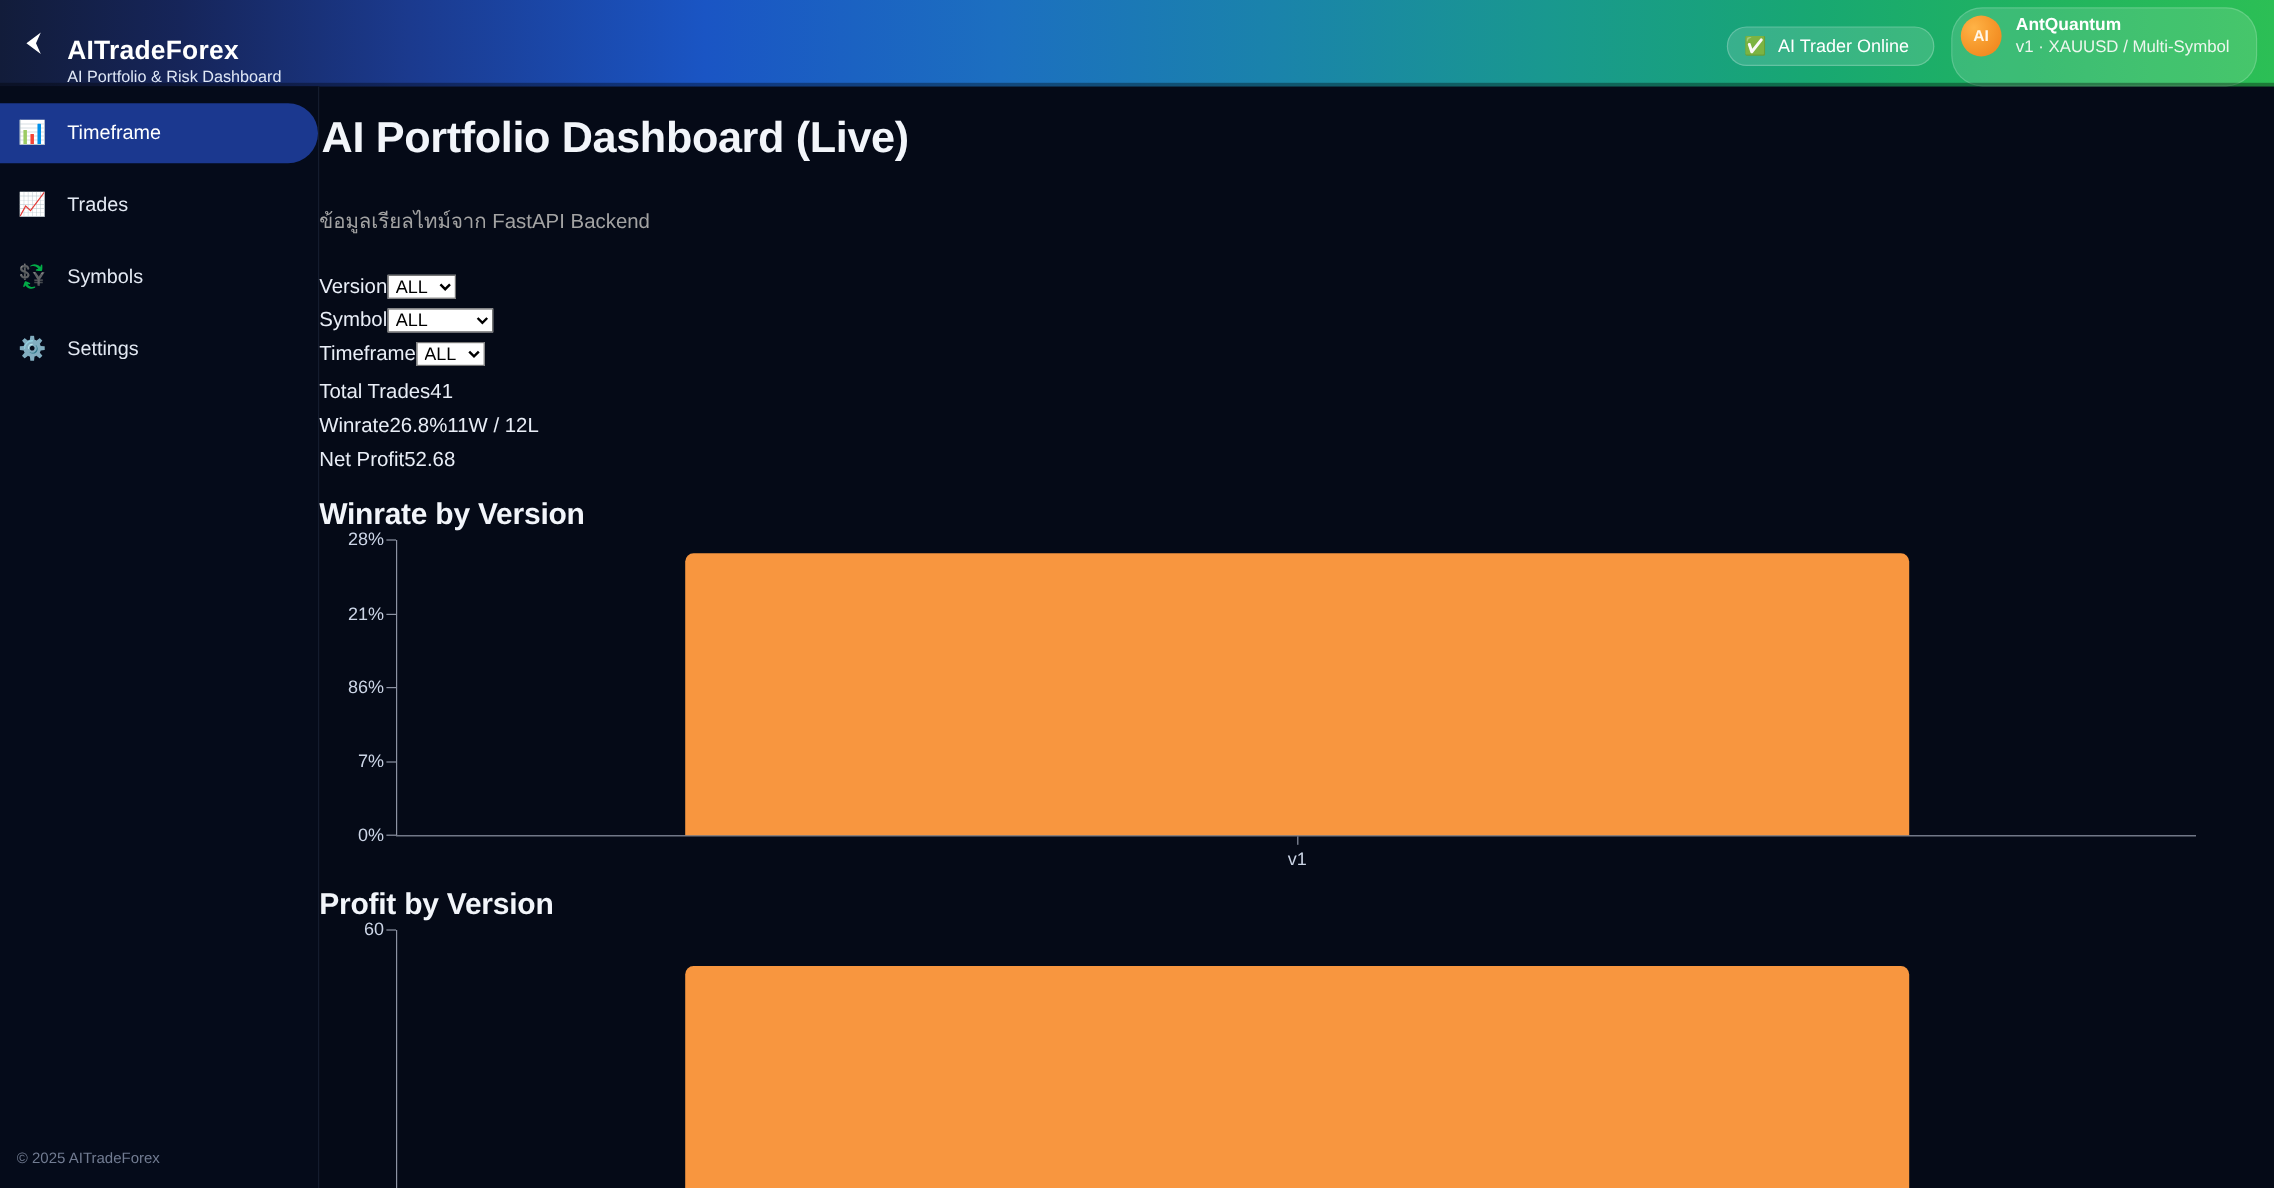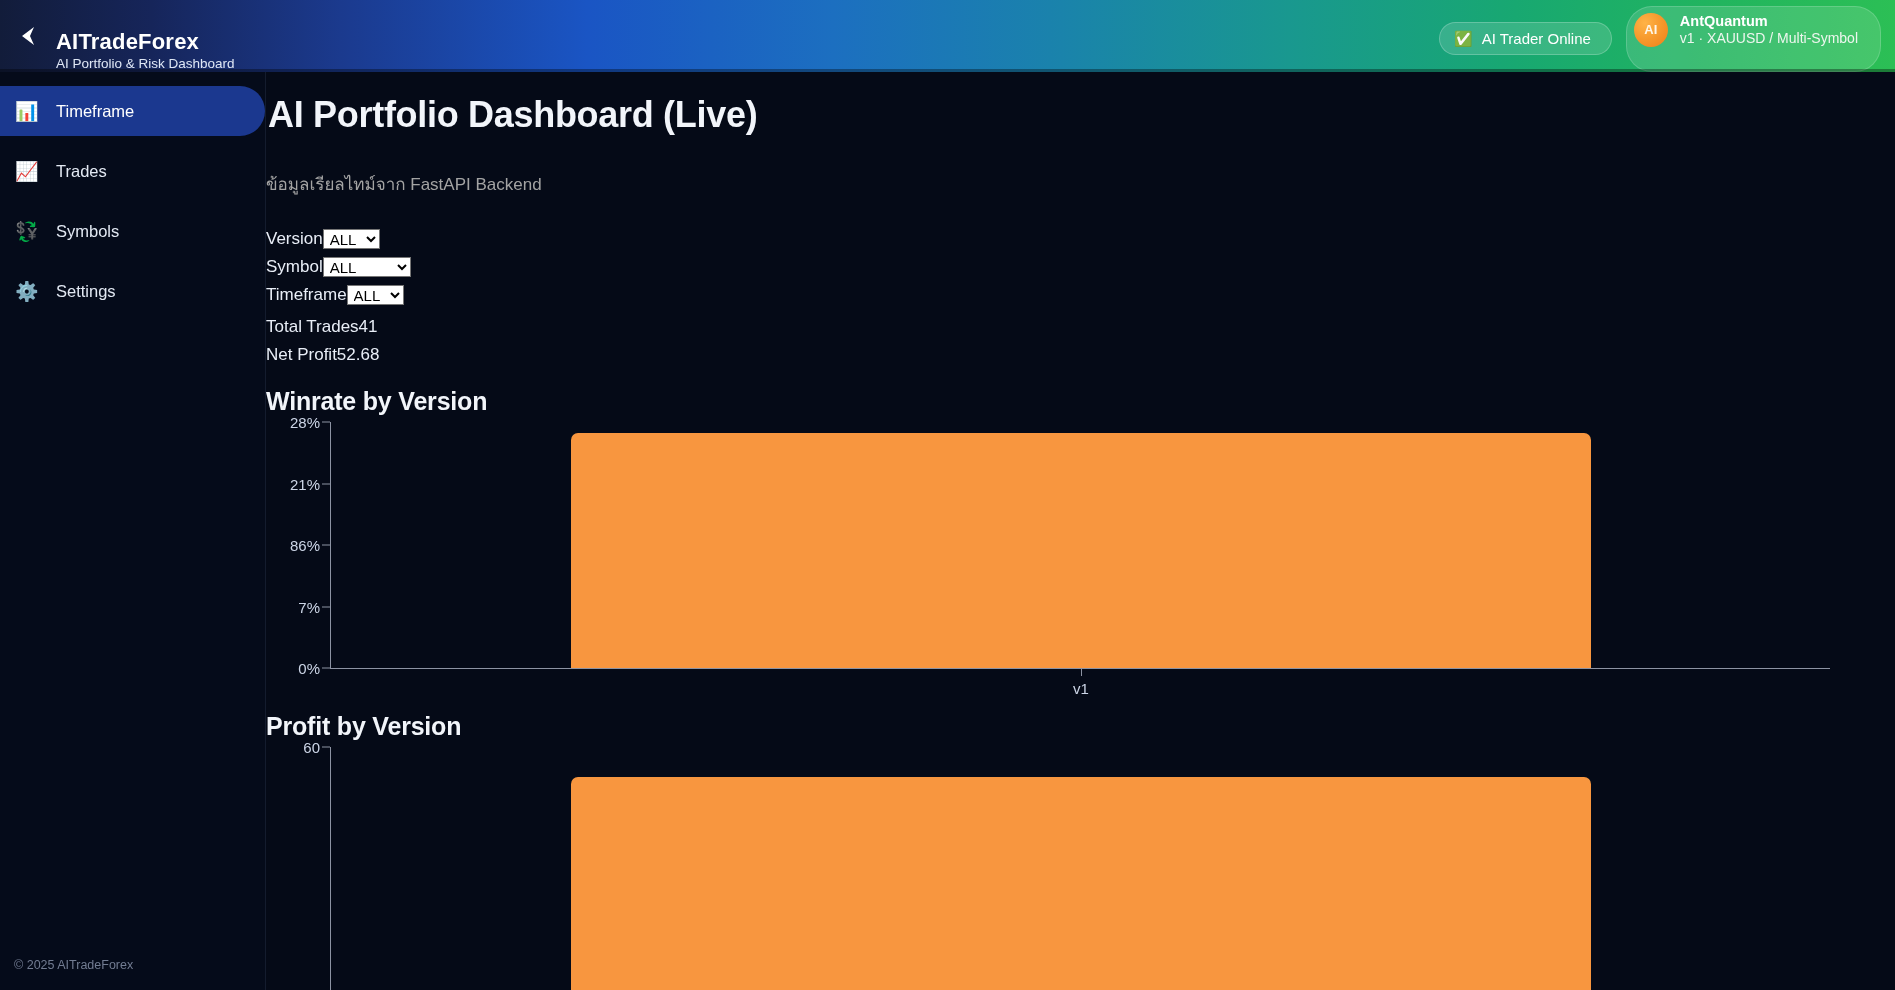--- a/index.html
+++ b/index.html
@@ -235,20 +235,21 @@
       <div class="filter-row">
         <span>Timeframe</span>
         <select class="sel-timeframe">
           <option>ALL</option>
         </select>
       </div>
     </div>
 
     <div class="stats">
       <div class="stat-row"><span>Total Trades</span><span>41</span><span></span></div>
+      <div class="stat-row"><span>Winrate</span><span>26.8%</span><span>11W / 12L</span></div>
       <div class="stat-row"><span>Net Profit</span><span>52.68</span><span></span></div>
     </div>
 
     <div class="chart-block">
       <div class="chart-title">Winrate by Version</div>
       <div class="chart-area" id="chart0">
           <div class="yaxis">
             <div class="ytick" style="top: 246px;">0%</div>
             <div class="ytick-mark" style="top: 246px;"></div>
             <div class="ytick" style="top: 184.5px;">7%</div>

